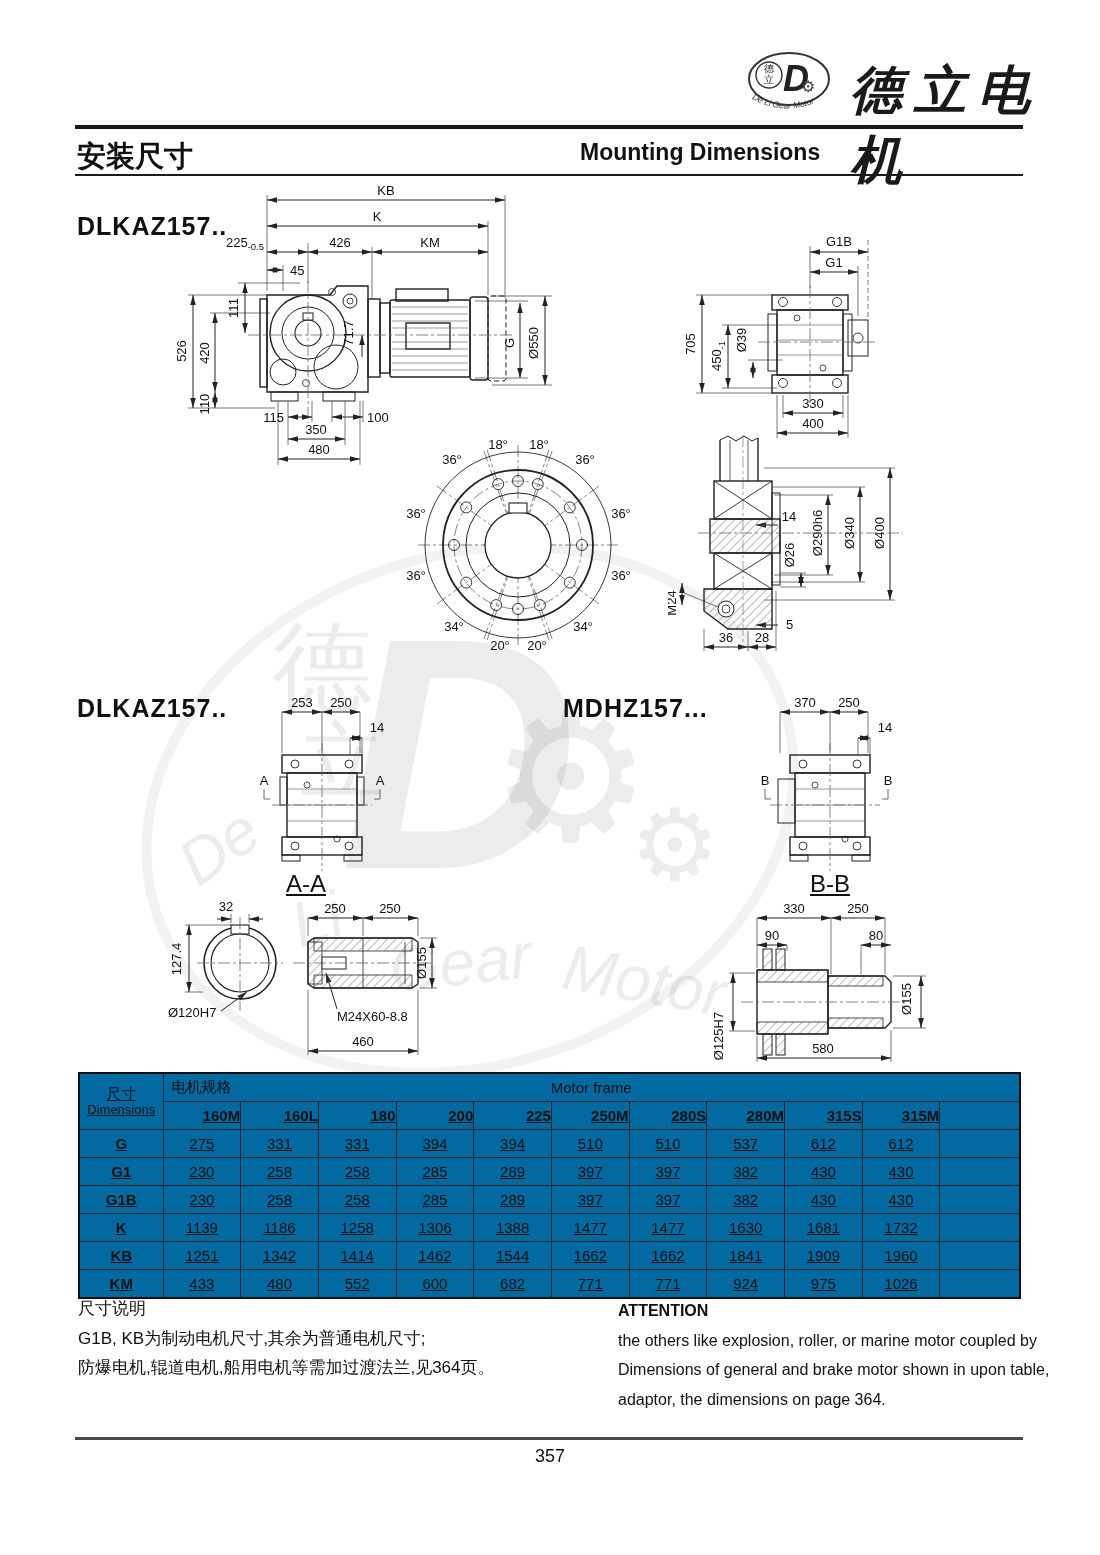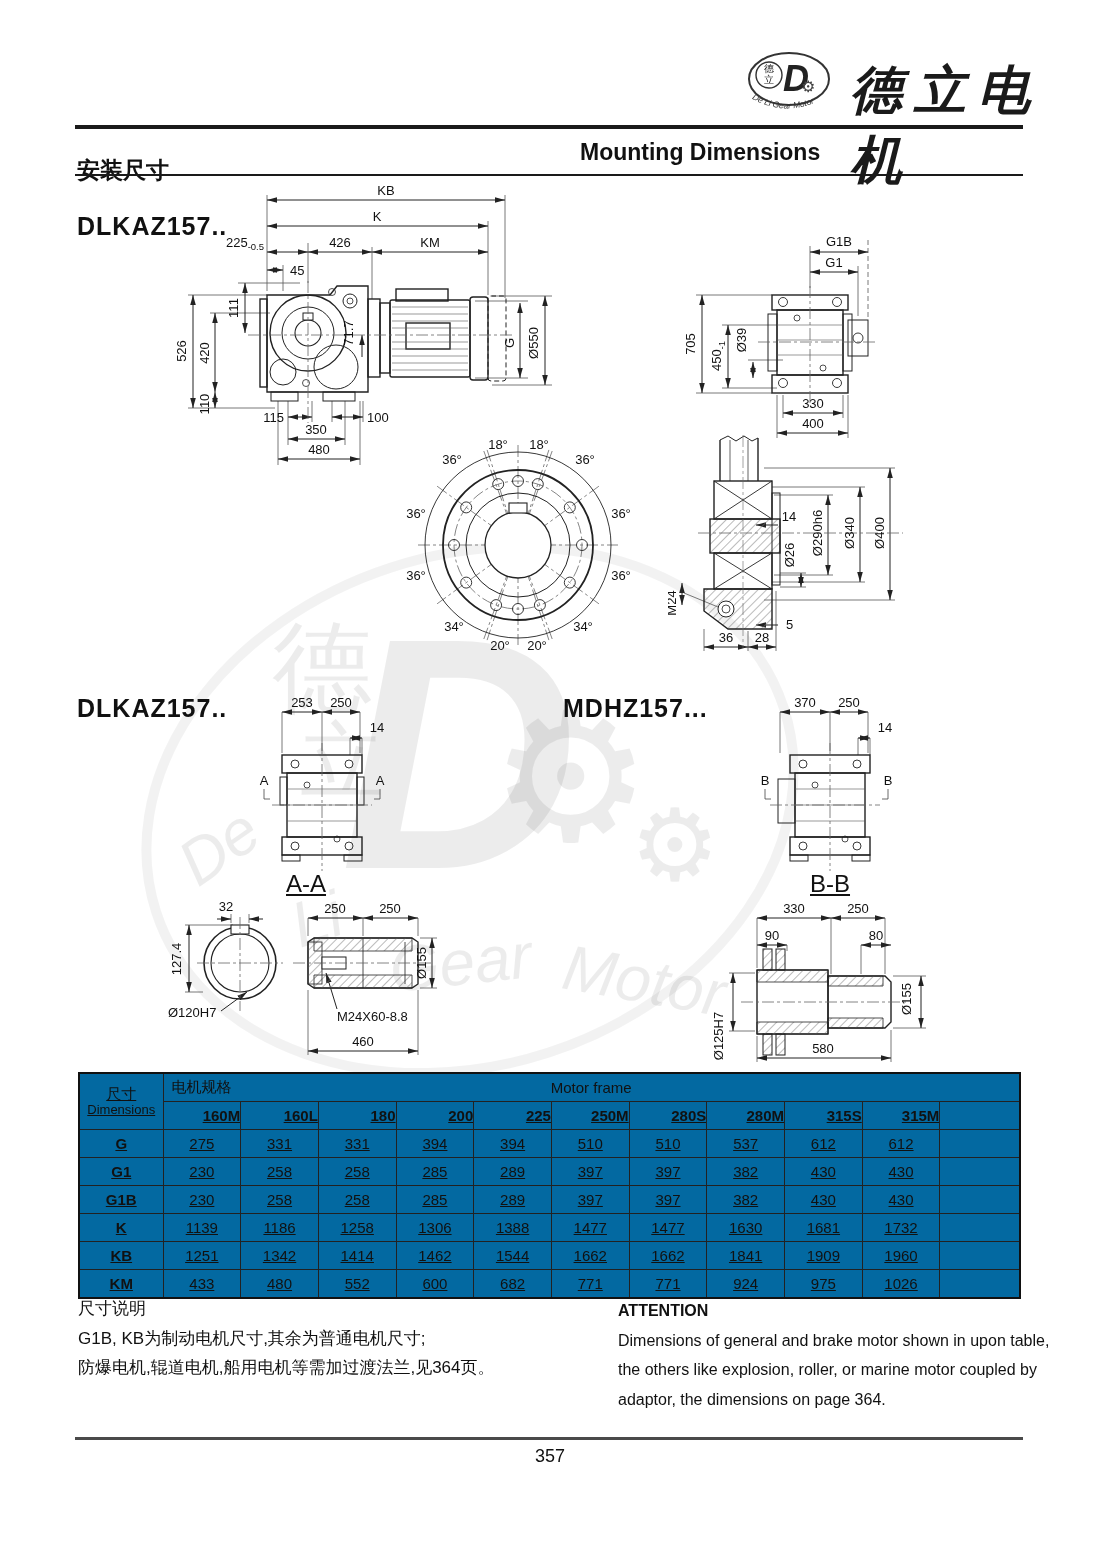--- a/index.html
+++ b/index.html
@@ -1,20 +1,20 @@
 <!DOCTYPE html>
 <html><head>
 <meta charset="utf-8">
 <style>
   html,body{margin:0;padding:0;background:#fff;}
   #page{position:relative;width:1100px;height:1555px;background:#ffffff;overflow:hidden;
         font-family:"Liberation Sans",sans-serif;color:#111;}
   .draw{position:absolute;z-index:2;}
   .rule{position:absolute;background:#1a1a1a;z-index:3;}
-  .hd-zh{position:absolute;left:77px;top:155px;font-size:23px;font-weight:bold;z-index:3;}
+  .hd-zh{position:absolute;left:77px;top:137px;font-size:29px;font-weight:bold;z-index:3;}
   .hd-en{position:absolute;left:580px;top:139px;font-size:23px;font-weight:bold;z-index:3;}
   .brand{position:absolute;left:850px;top:56px;font-family:"DejaVu Serif",serif;font-style:italic;
          font-weight:bold;font-size:52px;letter-spacing:12px;color:#1a1a1a;z-index:3;}
   .model-label{position:absolute;font-size:25px;font-weight:bold;letter-spacing:1px;z-index:3;}
   .sec-label{position:absolute;font-size:24px;text-decoration:underline;z-index:3;}
   
   svg text{font-family:"Liberation Sans",sans-serif;}
   .dt{font-size:13px;fill:#111;}
   .body-g{stroke:#222;stroke-width:1.4;fill:none;}
   .thin-g{stroke:#444;stroke-width:0.8;fill:none;}
@@ -739,21 +739,21 @@
     </table>
   </div>
 
   <div class="notes notes-zh">
     <div>尺寸说明</div>
     <div>G1B, KB为制动电机尺寸,其余为普通电机尺寸;</div>
     <div>防爆电机,辊道电机,船用电机等需加过渡法兰,见364页。</div>
   </div>
   <div class="notes notes-en">
     <div class="ttl">ATTENTION</div>
+    <div>the others like explosion, roller, or marine motor coupled by</div>
     <div>Dimensions of general and brake motor shown in upon table,</div>
-    <div>the others like explosion, roller, or marine motor coupled by</div>
     <div>adaptor, the dimensions on page 364.</div>
   </div>
 
   <div class="rule" style="left:75px;top:1437px;width:948px;height:3px;background:#4a4a4a;"></div>
   <div class="pagenum">357</div>
 
 </div>
 
 </body></html>

